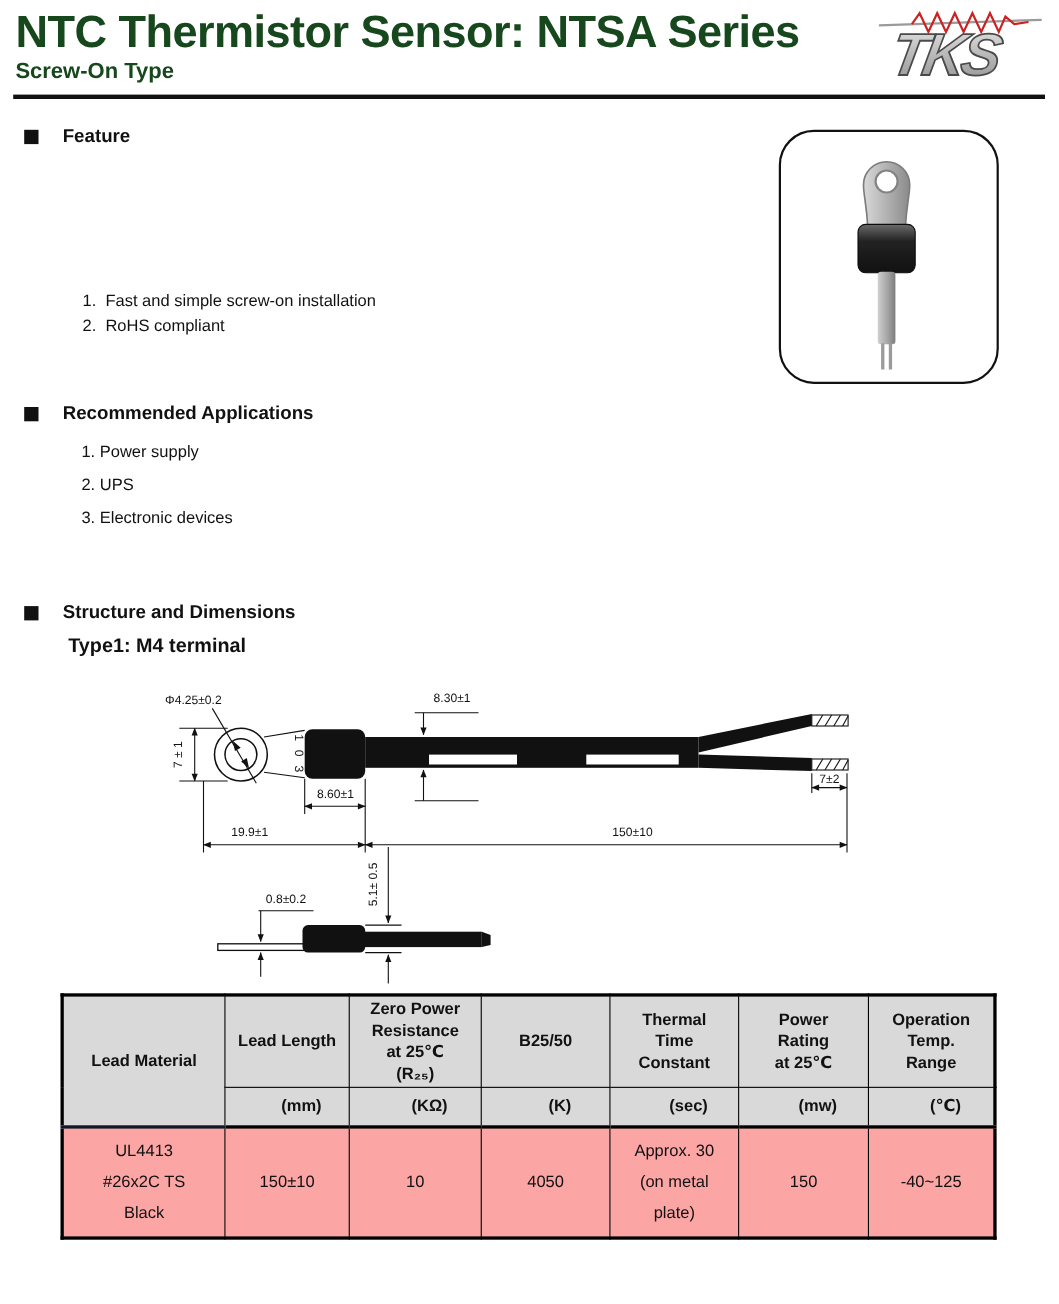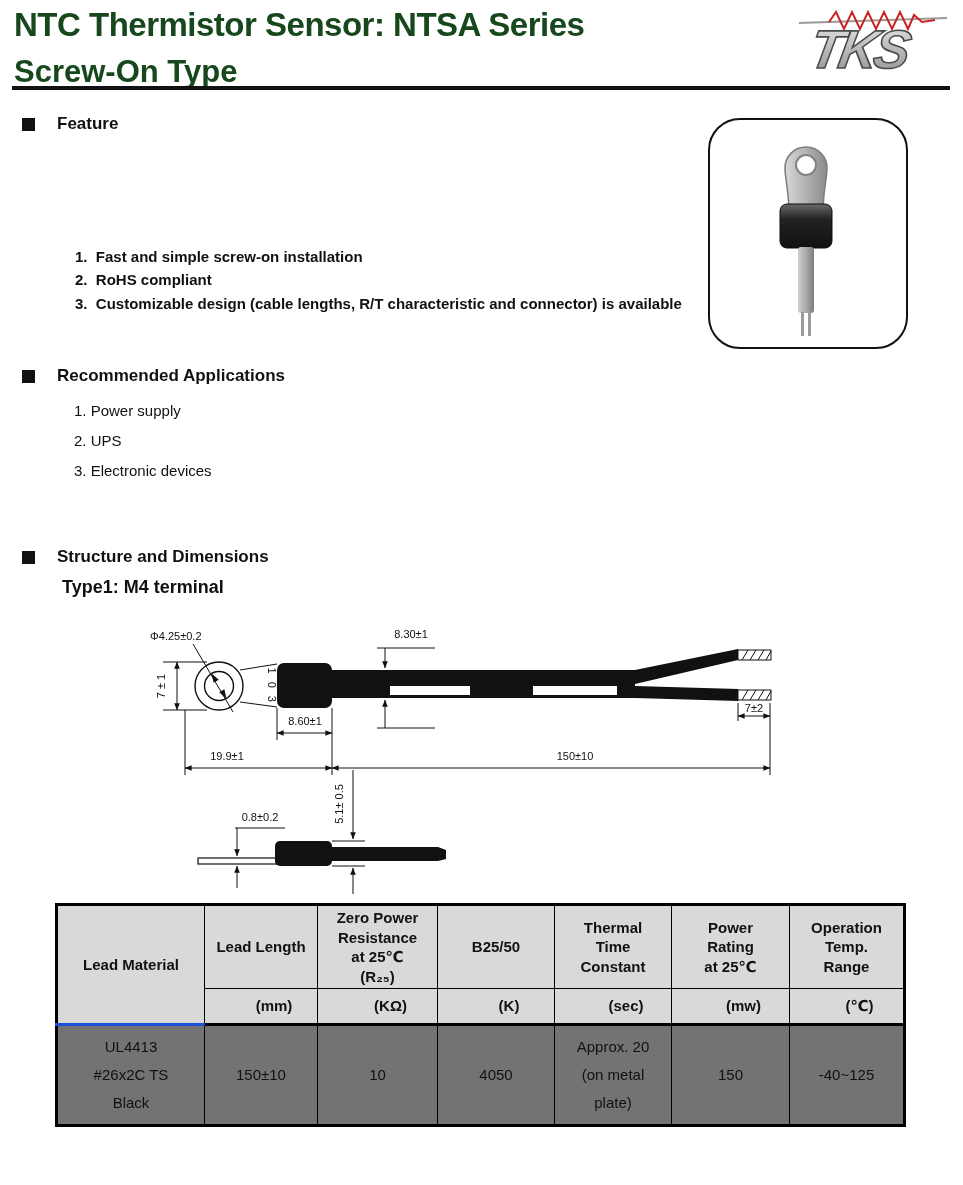--- a/index.html
+++ b/index.html
@@ -3,47 +3,47 @@
 <meta charset="utf-8">
 <style>
   html,body{margin:0;padding:0;}
   body{
     width:963px;height:1185px;position:relative;background:#ffffff;
     font-family:"Liberation Sans","DejaVu Sans",sans-serif;color:#111;
     overflow:hidden;
   }
   .abs{position:absolute;}
   
-  .doc-title{left:14px;top:6px;font-size:33px;font-weight:bold;color:#17471c;letter-spacing:-0.5px;}
-  .doc-subtitle{left:14px;top:54px;font-size:31px;font-weight:bold;color:#17471c;}
+  .doc-title{left:14px;top:6px;font-size:41px;font-weight:bold;color:#17471c;letter-spacing:-0.5px;}
+  .doc-subtitle{left:14px;top:54px;font-size:20px;font-weight:bold;color:#17471c;}
   .header-rule{left:12px;top:86px;width:938px;height:4px;background:#111;}
   .logo-box{left:795px;top:2px;width:158px;height:80px;}
   
   .bullet{width:13px;height:13px;background:#111;display:inline-block;}
   .sec-head{font-size:17px;font-weight:bold;color:#111;}
-  .feature-list{left:75px;top:126px;font-size:15px;line-height:23.7px;white-space:pre-wrap;font-weight:bold;}
+  .feature-list{left:75px;top:143px;font-size:15px;line-height:23.7px;white-space:pre-wrap;}
   .agency-list{margin-left:9px;white-space:pre-wrap;}
   .apps-list{left:74px;top:396px;font-size:15px;line-height:30px;}
   .type-subhead{left:62px;top:577px;font-size:18px;font-weight:bold;}
   
   .photo-box{left:708px;top:118px;width:196px;height:227px;border:2.5px solid #111;border-radius:32px;background:#fff;}
   
   .drawing{left:55px;top:600px;}
   .drawing text{font-size:11px;fill:#111;font-family:"Liberation Sans","DejaVu Sans",sans-serif;}
   .drawing line, .drawing polyline{stroke:#111;stroke-width:1;}
   .drawing .outline{stroke:#111;stroke-width:1.4;fill:#fff;}
   
   .spec-table{left:55px;top:903px;}
   table{border-collapse:collapse;table-layout:fixed;width:850px;border:3px solid #000;}
   th,td{border:1.5px solid #000;text-align:center;vertical-align:middle;white-space:pre-line;padding:2px;}
   th{background:#d9d9d9;font-size:15px;font-weight:bold;line-height:1.3;}
   tr.main-row th{height:78px;}
   tr.unit-row th{height:30px;border-bottom:3px solid #000;padding-left:28px;}
-  th.lead-mat{border-bottom:3px solid #1d4ed8;}
-  tr.data-row td{height:94px;font-size:15px;line-height:1.85;background:#737373;}
+  th.lead-mat{border-bottom:3px solid #0f172a;}
+  tr.data-row td{height:94px;font-size:15px;line-height:1.85;background:#fca5a5;}
 </style>
 </head>
 <body>
 
 <div class="abs doc-title">NTC Thermistor Sensor: NTSA Series</div>
 <div class="abs doc-subtitle">Screw-On Type</div>
 <div class="abs header-rule"></div>
 
 <div class="abs logo-box">
   <svg width="158" height="80" viewBox="0 0 158 80">
@@ -58,21 +58,21 @@
     <polyline points="34,20 41,10 49,27 57,10 65,27 73,10 81,27 89,10 97,27 105,10 113,27 119,13 127,20 140,18" fill="none" stroke="#cc2222" stroke-width="2"></polyline>
     <text x="24" y="66" transform="skewX(-10)" font-size="54" font-weight="bold" font-style="italic" fill="url(#silver)" stroke="#4a4a4a" stroke-width="1.6" letter-spacing="-4">TKS</text>
   </svg>
 </div>
 
 <span class="abs bullet" style="left:22px;top:118px;"></span>
 <div class="abs sec-head" style="left:57px;top:114px;">Feature</div>
 <div class="abs feature-list">
   <div>
     
-  <div>1.  Fast and simple screw-on installation</div><div>2.  RoHS compliant</div><div>3.  Customizable design (cable lengths, R/T characteristic and connector) is available</div></div>
+  <div>1.  Fast and simple screw-on installation</div><div>2.  RoHS compliant</div></div>
 </div>
 
 <div class="abs photo-box">
   <svg width="191" height="222" viewBox="0 0 191 222">
     <defs>
       <linearGradient id="metal" x1="0" y1="0" x2="1" y2="0">
         <stop offset="0" stop-color="#d9d9d9"></stop>
           <stop offset="0.55" stop-color="#aeaeae"></stop>
           <stop offset="1" stop-color="#8a8a8a"></stop>
       </linearGradient>
@@ -238,21 +238,21 @@
       <th>(mw)</th>
       <th>(℃)</th>
     </tr>
     <tr class="data-row">
       <td>UL4413
 #26x2C TS
 Black</td>
       <td>150±10</td>
       <td>10</td>
       <td>4050</td>
-      <td>Approx. 20
+      <td>Approx. 30
 (on metal
 plate)</td>
       <td>150</td>
       <td>-40~125</td>
     </tr>
   </tbody>
     </table>
 </div>
 
 </body></html>

